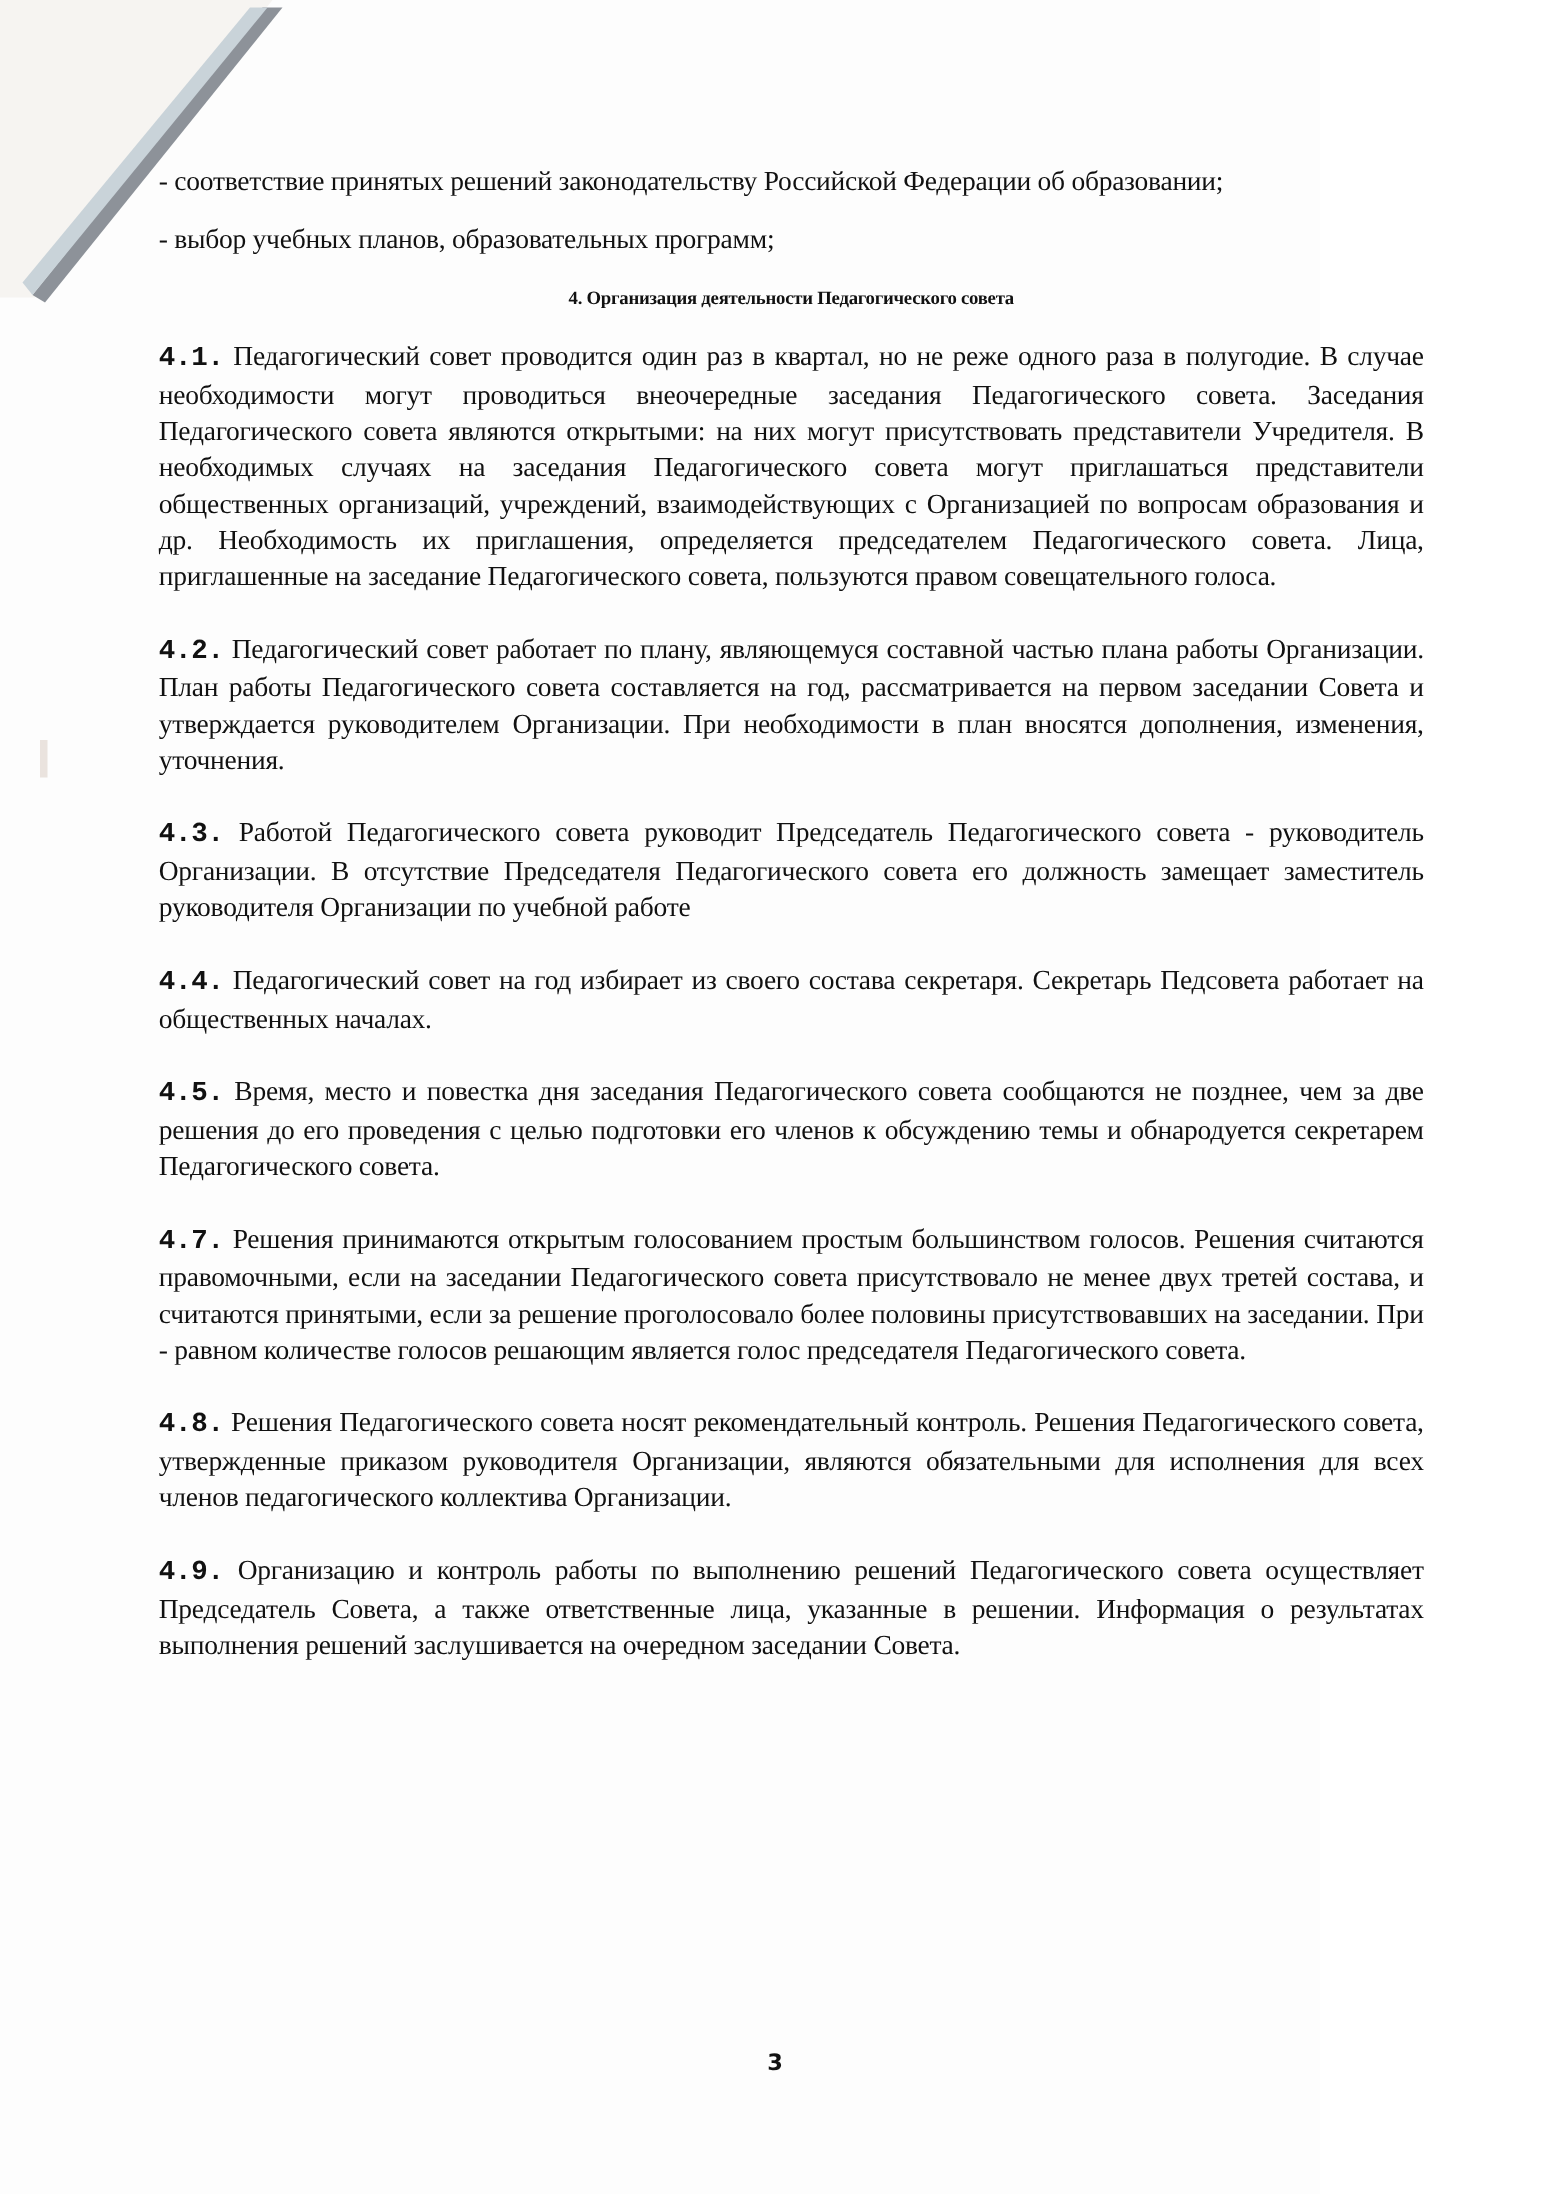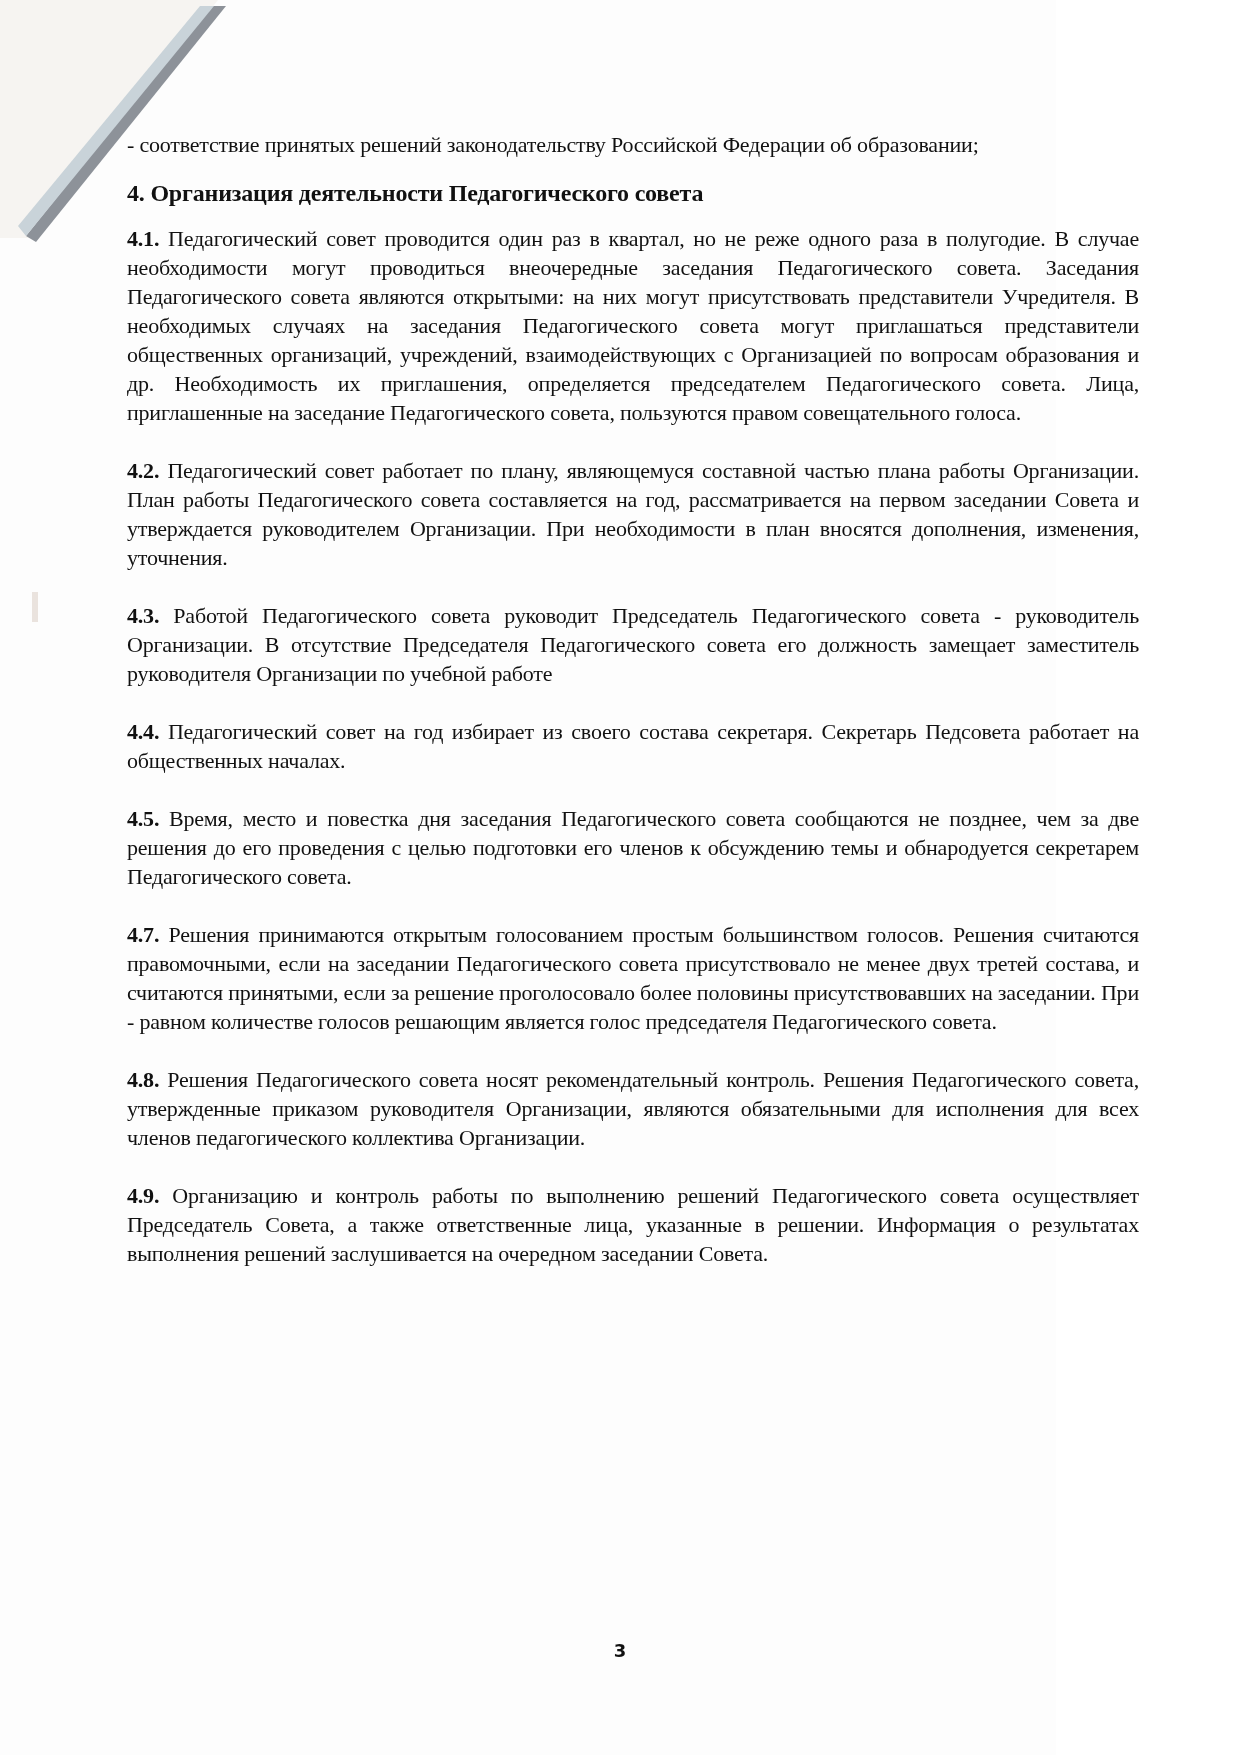--- a/index.html
+++ b/index.html
@@ -47,29 +47,31 @@
     .content p {
       margin: 0;
     }
     .bullet {
       margin: 0 0 17px 0 !important;
     }
     .bullet:last-of-type {
       margin-bottom: 0 !important;
     }
     .section-title {
+      text-align: center;
       font-weight: bold;
-      font-size: 24px;
+      font-size: 15px;
       margin: 20px 0 16px 0 !important;
     }
     .clause {
       margin: 0 0 29px 0 !important;
     }
     .clause-num {
       font-weight: bold;
+      font-family: Liberation Mono, monospace;
     }
     .page-number {
       position: absolute;
       left: 0;
       width: 1240px;
       top: 1640px;
       text-align: center;
       font-family: "DejaVu Sans", sans-serif;
       font-size: 18px;
       font-weight: bold;
@@ -83,20 +85,21 @@
   <svg class="corner-fold" viewBox="0 0 240 250">
     <polygon points="0,0 218,0 28,238 0,238" fill="#f6f4f1"></polygon>
     <polygon points="210,6 226,6 36,242 26,236" fill="#8d9299"></polygon>
     <polygon points="200,6 214,6 26,236 18,226" fill="#c9d3d9"></polygon>
   </svg>
 
   <div class="margin-mark"></div>
 
   <div class="content">
     <p class="bullet">- соответствие принятых решений законодательству Российской Федерации об образовании;</p>
+    <p class="bullet">- выбор учебных планов, образовательных программ;</p>
 
     <p class="section-title">4. Организация деятельности Педагогического совета</p>
 
     <p class="clause">
       <span class="clause-num">4.1.</span>
       <span>Педагогический совет проводится один раз в квартал, но не реже одного раза в полугодие. В случае необходимости могут проводиться внеочередные заседания Педагогического совета. Заседания Педагогического совета являются открытыми: на них могут присутствовать представители Учредителя. В необходимых случаях на заседания Педагогического совета могут приглашаться представители общественных организаций, учреждений, взаимодействующих с Организацией по вопросам образования и др. Необходимость их приглашения, определяется председателем Педагогического совета. Лица, приглашенные на заседание Педагогического совета, пользуются правом совещательного голоса.</span>
     </p>
     <p class="clause">
       <span class="clause-num">4.2.</span>
       <span>Педагогический совет работает по плану, являющемуся составной частью плана работы Организации. План работы Педагогического совета составляется на год, рассматривается на первом заседании Совета и утверждается руководителем Организации. При необходимости в план вносятся дополнения, изменения, уточнения.</span>

